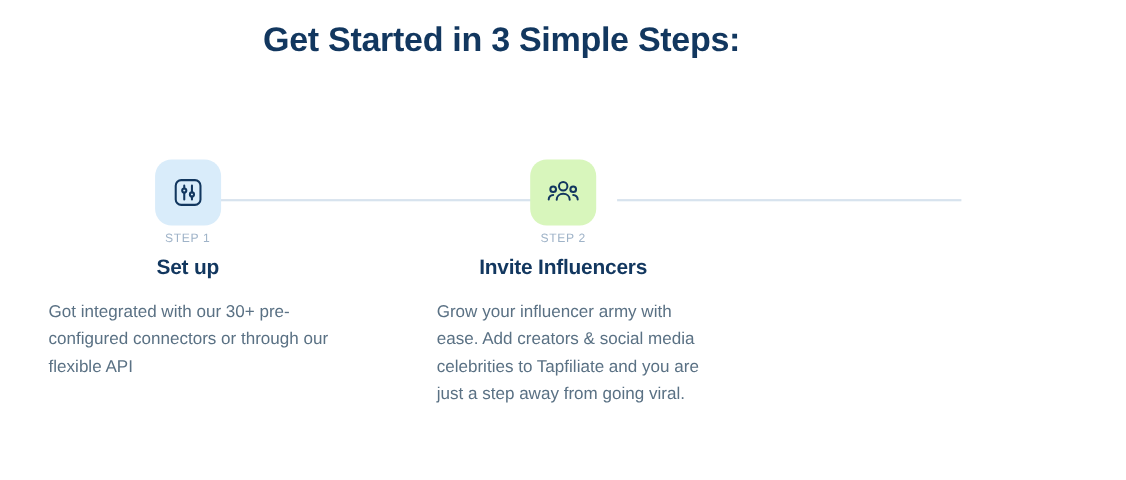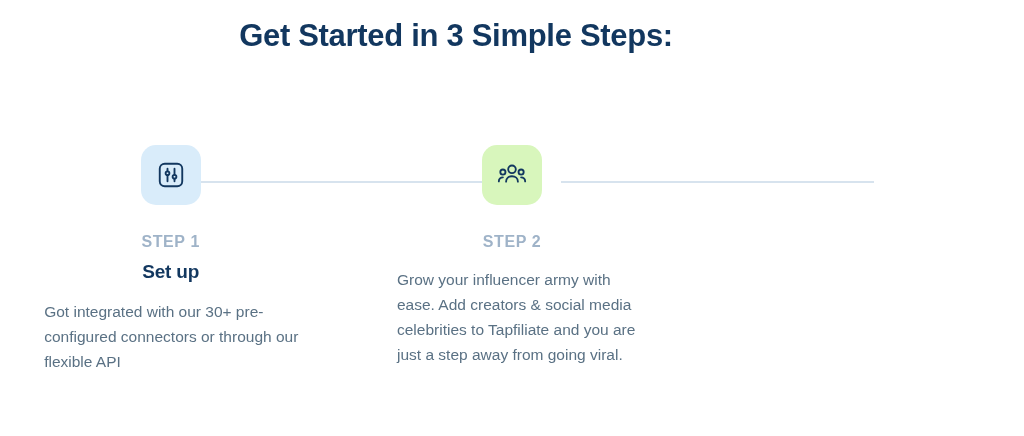--- a/index.html
+++ b/index.html
@@ -70,24 +70,24 @@
     align-items: center;
     justify-content: center;
   }
   .tile-1 { background: #d9ecfa; }
   .tile-2 { background: #d8f6bc; }
   .tile-3 { background: #fbdccf; }
 
   .tile svg { display: block; }
 
   .step-label {
-    margin-top: 28px;
-    font-size: 16px;
+    margin-top: 6px;
+    font-size: 11px;
     letter-spacing: 0.6px;
-    font-weight: bold;
+    font-weight: normal;
     color: #9fb3c8;
     text-transform: uppercase;
   }
 
   .step-title {
     margin-top: 10px;
     font-size: 19px;
     font-weight: bold;
     color: #12375f;
     letter-spacing: -0.2px;
@@ -144,18 +144,19 @@
             <circle cx="13" cy="8.4" r="3.1"></circle>
             <path d="M8.2 18.4c0-2.65 2.15-4.4 4.8-4.4s4.8 1.75 4.8 4.4"></path>
             <circle cx="5.6" cy="10.6" r="2.1"></circle>
             <path d="M2.3 18.2c0-2.0 1.5-3.3 3.3-3.3"></path>
             <circle cx="20.4" cy="10.6" r="2.1"></circle>
             <path d="M23.7 18.2c0-2.0-1.5-3.3-3.3-3.3"></path>
           </svg>
         </span>
       </div>
       <div class="step-label">STEP 2</div>
+      <div class="step-title">Invite Influencers</div>
       <div class="step-body">Grow your influencer army with ease. Add creators &amp; social media celebrities to Tapfiliate and you are just a step away from going viral.</div>
     </div>
 
 
   </div>
 </div>
 
 </body></html>

